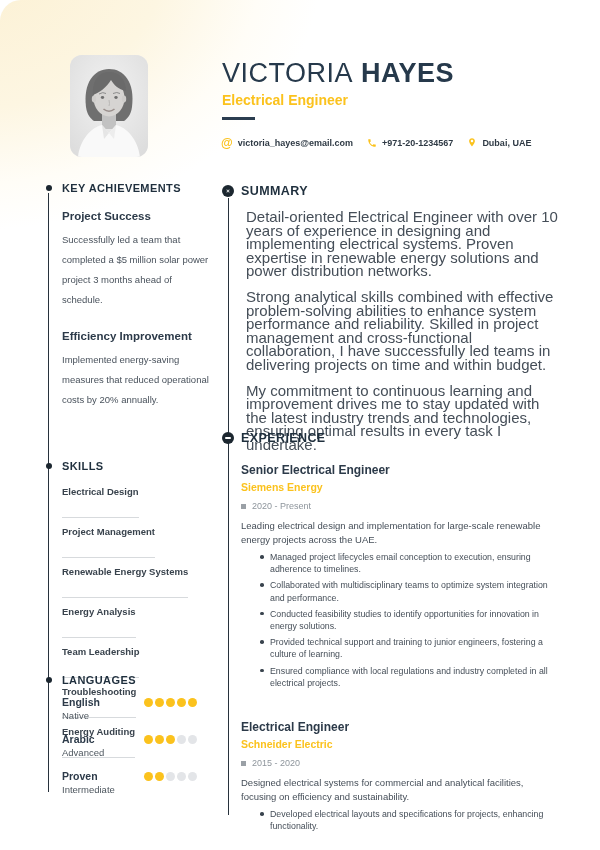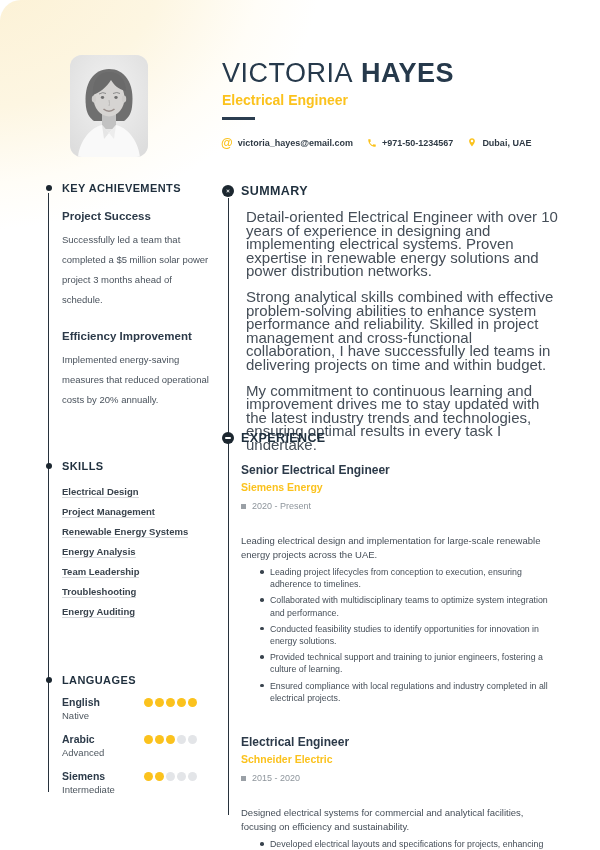--- a/index.html
+++ b/index.html
@@ -32,35 +32,35 @@
   .lsec .sec-head .htext{font-size:11px;margin-left:14px;display:block;}
   .rsec .sec-head .htext{font-size:12.5px;margin-left:13px;display:block;}
   .node-dot{position:absolute;left:-2.5px;top:3px;width:6px;height:6px;border-radius:50%;background:#1c2730;}
   .node-circle{position:absolute;left:-6px;top:1px;width:12px;height:12px;border-radius:50%;background:#1c2730;display:flex;align-items:center;justify-content:center;}
   .node-circle .inner-dot{width:4px;height:4px;border-radius:50%;background:#fff;box-shadow:inset 0 0 0 1px #1c2730;}
   .node-circle .inner-dash{width:6px;height:2px;border-radius:1px;background:#fff;}
   
   .ach-item-title{margin-left:14px;font-size:11.5px;font-weight:700;color:#2c3a49;line-height:15px;width:130px;}
   .ach-item-text{margin-left:14px;margin-top:6px;font-size:9.5px;line-height:20px;color:#49525c;width:148px;}
   .skill-list{margin:14px 0 0 14px;}
-  .skill{display:table;font-size:9.5px;font-weight:600;color:#39434d;padding-bottom:0;border-bottom:1px solid #d7dadd;margin-bottom:8px;}
+  .skill{display:table;font-size:9.5px;font-weight:600;color:#39434d;padding-bottom:20px;border-bottom:1px solid #d7dadd;margin-bottom:8px;}
   .lang-row{position:relative;margin-left:14px;margin-top:10px;height:27px;}
   .lang-name{font-size:10.5px;font-weight:700;color:#2c3a49;}
   .lang-level{font-size:9.5px;color:#4d565e;margin-top:2px;}
   .lang-dots{position:absolute;left:82px;top:2px;display:flex;gap:2px;}
   .lang-dots .dot{width:9px;height:9px;border-radius:50%;background:#e3e5e8;}
   .lang-dots .dot.filled{background:#fbc21d;}
   
   .para{margin:12px 0 0 18px;font-size:15px;line-height:13.6px;color:#454e58;width:318px;}
   .job{margin-left:13px;}
   .job-title{font-size:12px;font-weight:700;color:#2c3a49;}
   .job-company{font-size:10.5px;font-weight:700;color:#fbc21d;margin-top:4px;}
   .job-date{display:flex;align-items:center;gap:6px;margin-top:8px;font-size:9px;color:#8e959c;}
   .date-square{width:5px;height:5px;background:#9aa0a6;}
-  .job-desc{margin-top:23px;font-size:9.5px;line-height:14px;color:#454e58;width:318px;}
+  .job-desc{margin-top:8px;font-size:9.5px;line-height:14px;color:#454e58;width:318px;}
   .job-bullets{margin:3px 0 0 18px;padding:0;list-style:none;}
   .job-bullets li{position:relative;padding-left:11px;margin-top:4px;font-size:8.8px;line-height:12.2px;color:#454e58;width:290px;}
   .job-bullets li::before{content:"";position:absolute;left:1px;top:4px;width:3.5px;height:3.5px;border-radius:50%;background:#3a444e;}
   .job2{margin-top:31px;}
 </style>
 </head>
 <body>
 
 <div class="page">
 
@@ -109,21 +109,21 @@
     <div class="citem">
       <span class="at-glyph">@</span>
       <span>victoria_hayes@email.com</span>
     </div>
     <div class="citem">
       <span class="cicon">
         <svg width="10" height="10" viewBox="0 0 24 24">
             <path fill="#fbc21d" d="M6.62 10.79c1.44 2.83 3.76 5.14 6.59 6.59l2.2-2.2c.27-.27.67-.36 1.02-.24 1.12.37 2.33.57 3.57.57.55 0 1 .45 1 1V20c0 .55-.45 1-1 1-9.39 0-17-7.61-17-17 0-.55.45-1 1-1h3.5c.55 0 1 .45 1 1 0 1.25.2 2.45.57 3.57.11.35.03.74-.25 1.02l-2.2 2.2z"></path>
           </svg>
       </span>
-      <span>+971-50-1234567</span>
+      <span>+971-20-1234567</span>
     </div>
     <div class="citem">
       <span class="cicon">
         <svg width="10" height="11" viewBox="0 0 24 24">
             <path fill="#fbc21d" d="M12 2C8.13 2 5 5.13 5 8.5c0 5.25 7 13 7 13s7-7.75 7-13C19 5.13 15.87 2 12 2zm0 9.5c-1.66 0-3-1.34-3-3s1.34-3 3-3 3 1.34 3 3-1.34 3-3 3z"></path>
           </svg>
       </span>
       <span>Dubai, UAE</span>
     </div>
   </div>
@@ -184,21 +184,21 @@
         <div class="lang-level">Advanced</div>
         <div class="lang-dots">
             <span class="dot filled"></span>
             <span class="dot filled"></span>
             <span class="dot filled"></span>
             <span class="dot"></span>
             <span class="dot"></span>
           </div>
       </div>
       <div class="lang-row">
-        <div class="lang-name">Siemens</div>
+        <div class="lang-name">Proven</div>
         <div class="lang-level">Intermediate</div>
         <div class="lang-dots">
             <span class="dot filled"></span>
             <span class="dot filled"></span>
             <span class="dot"></span>
             <span class="dot"></span>
             <span class="dot"></span>
           </div>
       </div>
     </div>
@@ -226,21 +226,21 @@
 
     <div class="job" style="margin-top:18px;">
       <div class="job-title">Senior Electrical Engineer</div>
       <div class="job-company">Siemens Energy</div>
       <div class="job-date">
         <span class="date-square"></span>
         <span>2020 - Present</span>
       </div>
       <div class="job-desc">Leading electrical design and implementation for large-scale renewable energy projects across the UAE.</div>
       <ul class="job-bullets">
-        <li><span>Leading project lifecycles from conception to execution, ensuring adherence to timelines.</span></li>
+        <li><span>Managed project lifecycles email conception to execution, ensuring adherence to timelines.</span></li>
         <li><span>Collaborated with multidisciplinary teams to optimize system integration and performance.</span></li>
         <li><span>Conducted feasibility studies to identify opportunities for innovation in energy solutions.</span></li>
         <li><span>Provided technical support and training to junior engineers, fostering a culture of learning.</span></li>
         <li><span>Ensured compliance with local regulations and industry completed in all electrical projects.</span></li>
       </ul>
     </div>
 
     <div class="job job2">
       <div class="job-title">Electrical Engineer</div>
       <div class="job-company">Schneider Electric</div>

